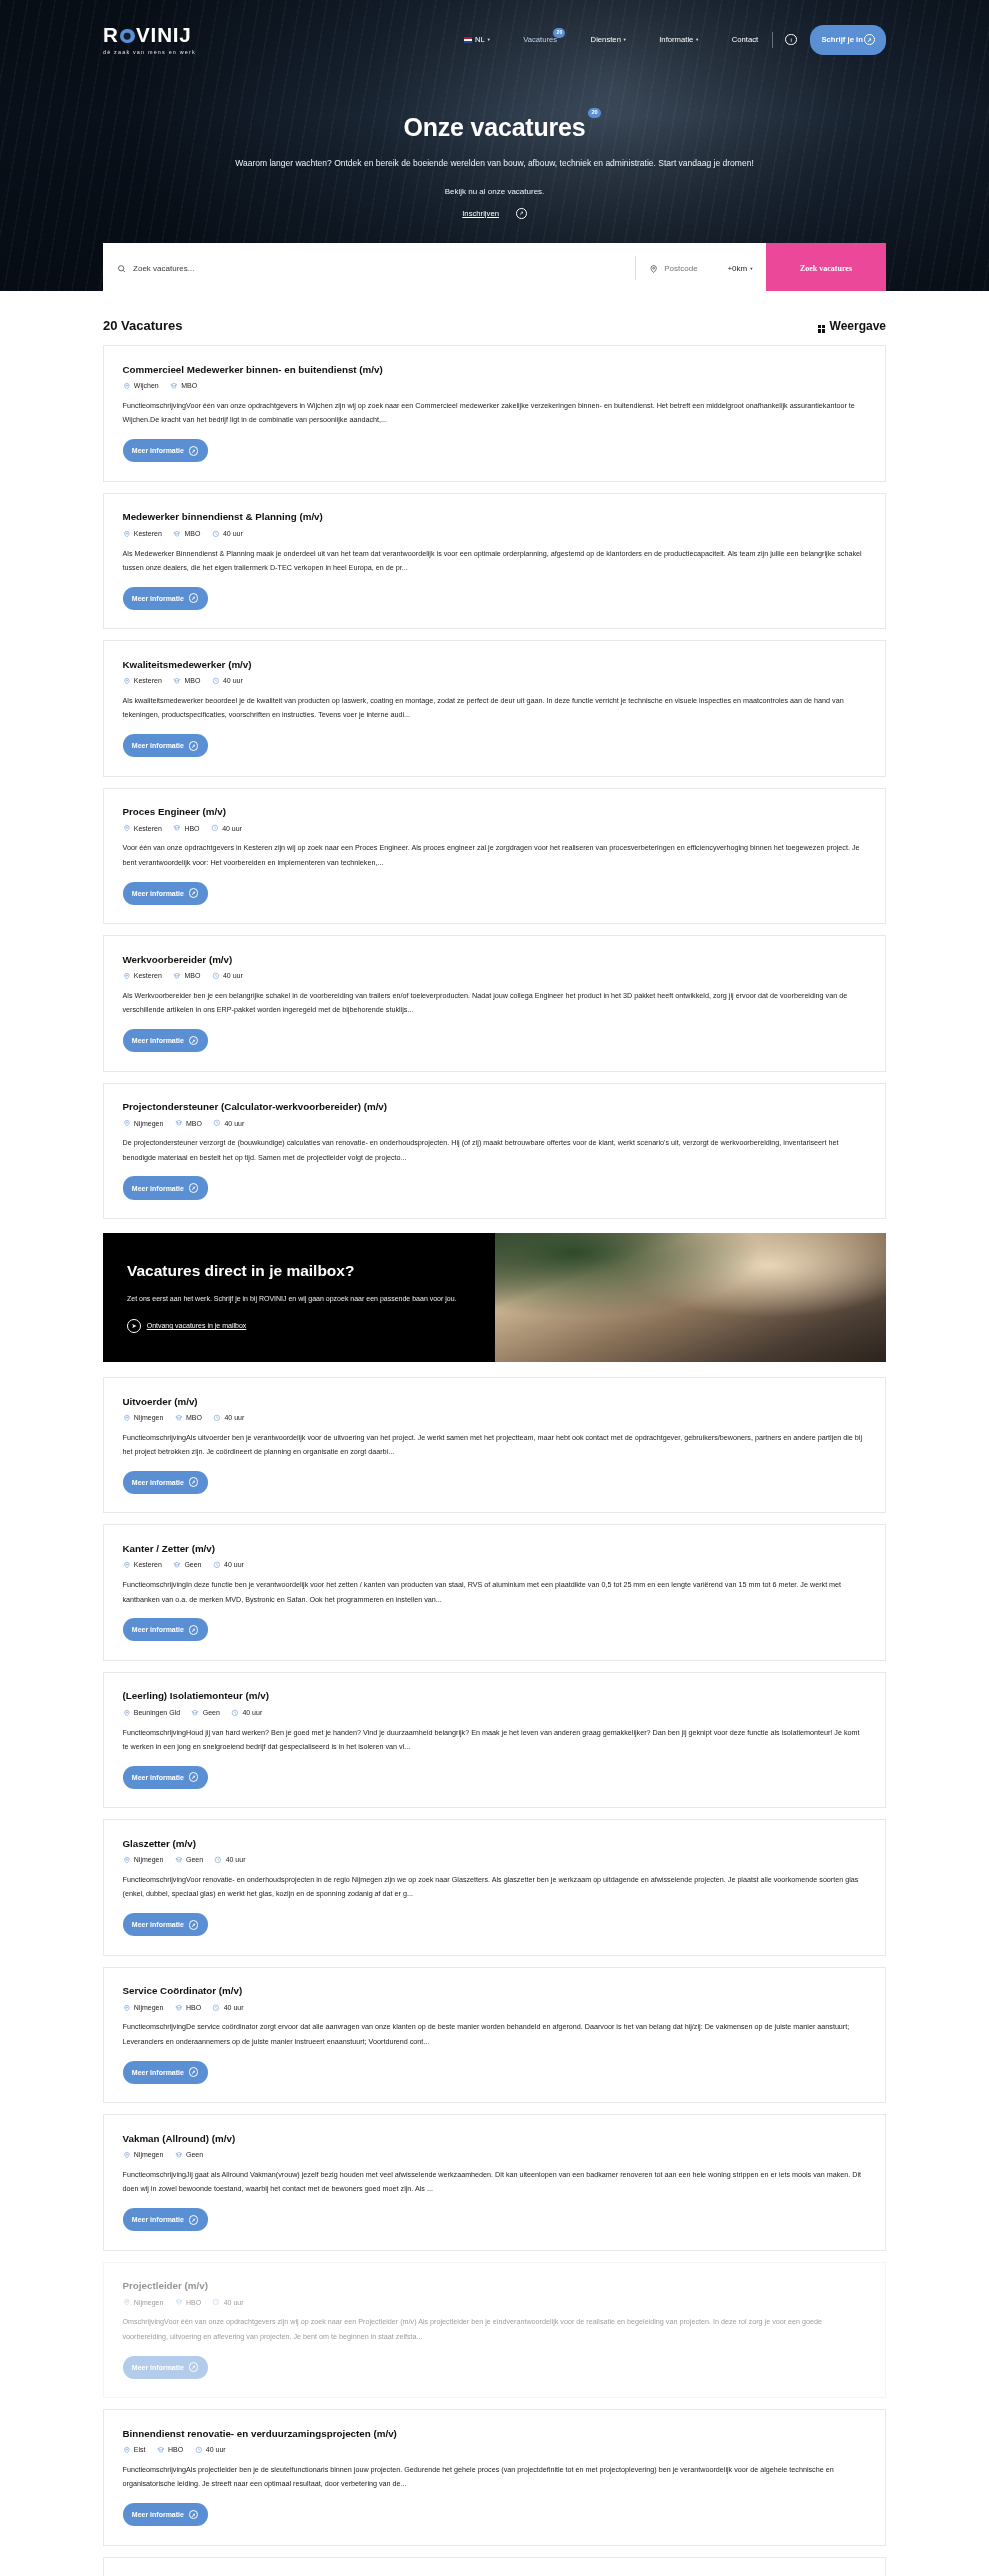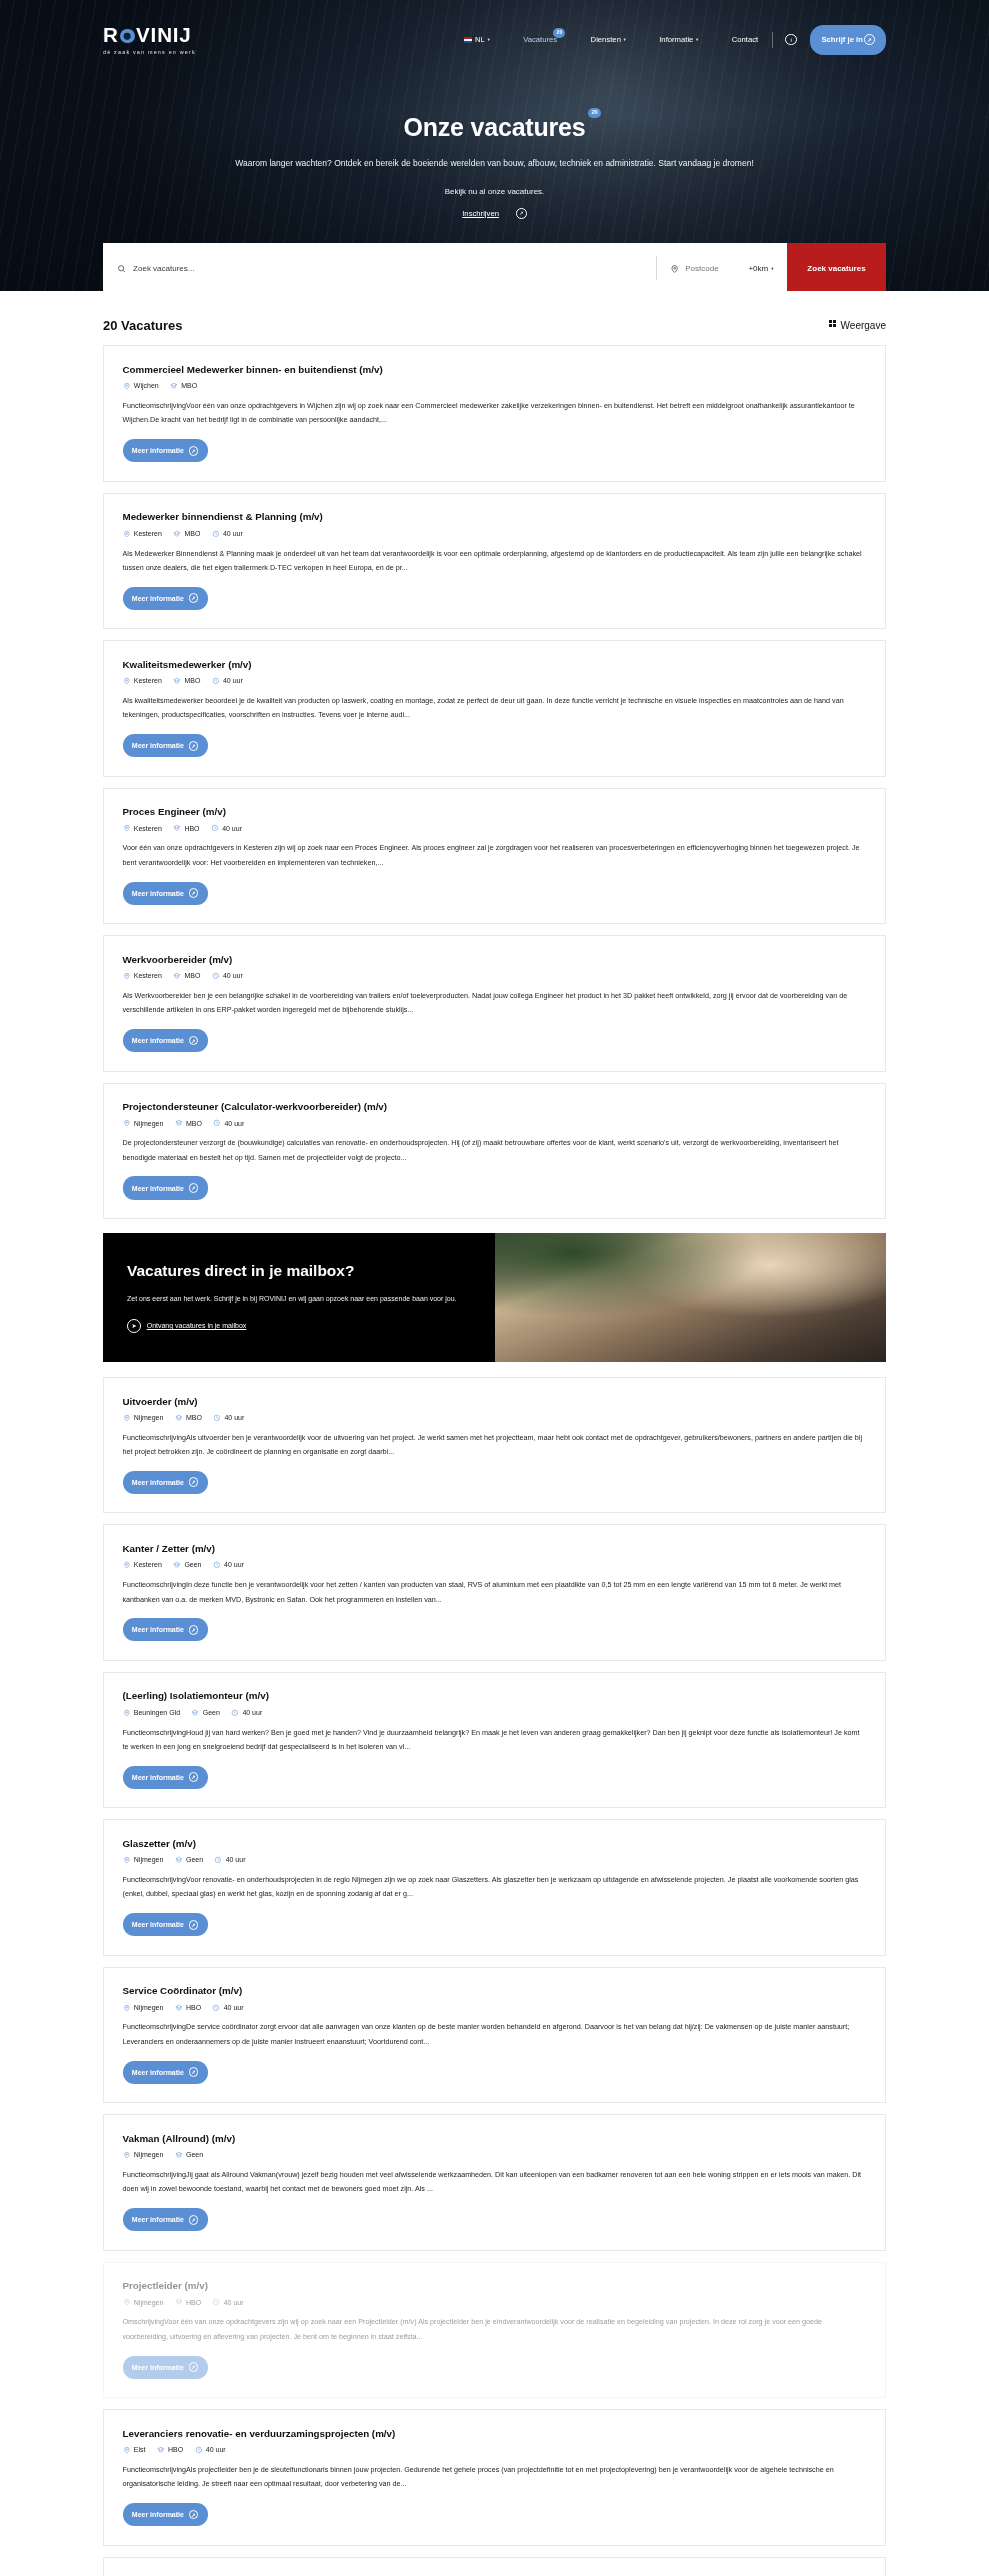--- a/index.html
+++ b/index.html
@@ -122,33 +122,33 @@
   }
   .search-field input::placeholder { color: #3b3b3b; }
   .v-sep { width: 0.5px; background: #d9d9d9; height: 24px; }
   .postcode-field { display: flex; align-items: center; gap: 6.2px; padding: 0 13.4px; }
   .postcode-field input {
     border: none; outline: none; font-size: 8px; width: 57px; color: #222;
     font-family: "Liberation Sans", sans-serif;
   }
   .km-select { display: flex; align-items: center; gap: 3.1px; font-size: 8px; color: #222; cursor: pointer; }
   .search-submit {
-    background: #b91c1c; color: #fff; border: none; cursor: pointer;
-    width: 99px; font-size: 8px; font-weight: 600;
-    font-family: Liberation Sans, sans-serif;
+    background: #ec4899; color: #fff; border: none; cursor: pointer;
+    width: 120px; font-size: 8px; font-weight: 600;
+    font-family: Liberation Serif, serif;
   }
 
   
   .results { padding: 27px 0 5.2px; }
   .results-head {
     display: flex; align-items: center; justify-content: space-between;
     margin-bottom: 12.4px;
   }
   .results-count { font-size: 13px; font-weight: 700; color: #111; }
-  .view-toggle { display: flex; align-items: flex-start; gap: 4.6px; font-size: 10px; color: #111; cursor: pointer; }
+  .view-toggle { display: flex; align-items: flex-end; gap: 4.6px; font-size: 12px; color: #111; cursor: pointer; font-weight: bold; }
   .grid-ic { display: grid; grid-template-columns: 3.1px 3.1px; grid-gap: 1px; }
   .grid-ic i { width: 3.1px; height: 3.1px; background: #111; display: block; }
 
   .jobcard {
     border: 0.5px solid #e9e9e9; background: #fff;
     padding: 17.5px 18.5px 18.5px; margin-bottom: 11px;
   }
   .jobcard.faded { opacity: .45; }
   .job-title { font-size: 9.8px; font-weight: 700; color: #111; margin-bottom: 7.2px; }
   .job-meta { display: flex; align-items: center; gap: 11.3px; margin-bottom: 9.3px; }
@@ -625,21 +625,21 @@
                 <svg width="7.7" height="7.7" viewBox="0 0 24 24" fill="none" stroke="#5b8fd4" stroke-width="1.7">
                   <circle cx="12" cy="12" r="8.5"></circle>
                   <path d="M12 7.5V12l3 2"></path>
                 </svg>
                 <span>40 uur</span>
               </span>
             </div><p class="job-desc">OmschrijvingVoor één van onze opdrachtgevers zijn wij op zoek naar een Projectleider (m/v) Als projectleider ben je eindverantwoordelijk voor de realisatie en begeleiding van projecten. In deze rol zorg je voor een goede voorbereiding, uitvoering en aflevering van projecten. Je bent om te beginnen in staat zelfsta...</p><button class="btn-more">
               <span>Meer informatie</span>
               <span class="arrow-c">↗</span>
             </button></article>
-          <article class="jobcard"><h3 class="job-title">Leveranciers renovatie- en verduurzamingsprojecten (m/v)</h3><div class="job-meta">
+          <article class="jobcard"><h3 class="job-title">Binnendienst renovatie- en verduurzamingsprojecten (m/v)</h3><div class="job-meta">
               <span class="meta">
                 <svg width="7.7" height="7.7" viewBox="0 0 24 24" fill="none" stroke="#5b8fd4" stroke-width="1.7">
                   <path d="M12 22s7-6.1 7-11a7 7 0 10-14 0c0 4.9 7 11 7 11z"></path>
                   <circle cx="12" cy="11" r="2.3"></circle>
                 </svg>
                 <span>Elst</span>
               </span>
               <span class="meta">
                 <svg width="7.7" height="7.7" viewBox="0 0 24 24" fill="none" stroke="#5b8fd4" stroke-width="1.7">
                   <path d="M2.5 8.5L12 4l9.5 4.5L12 13z"></path>

